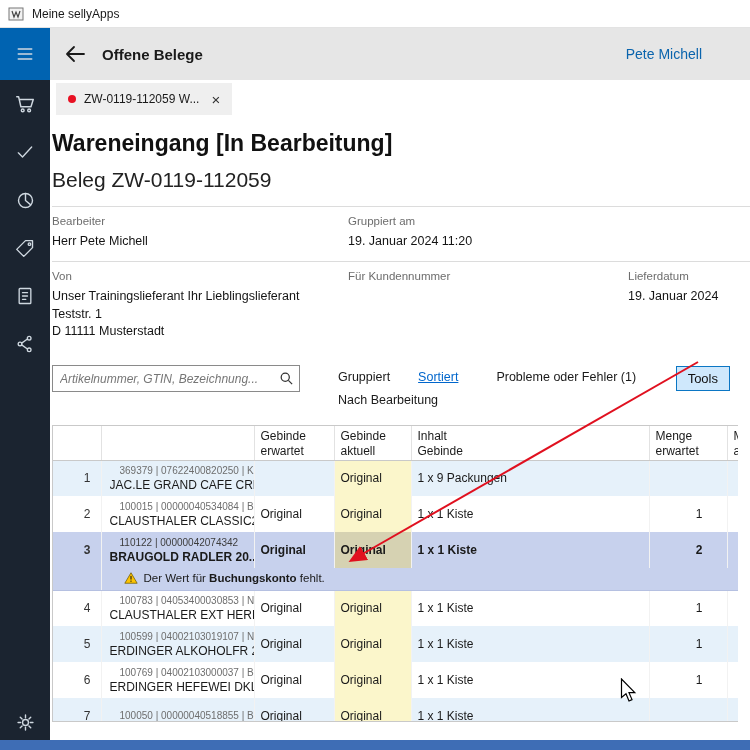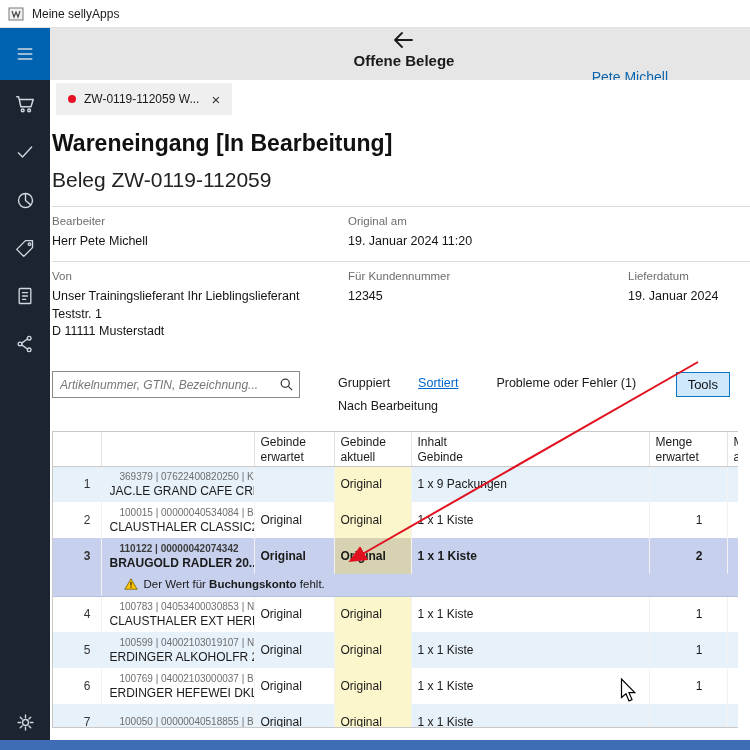--- a/index.html
+++ b/index.html
@@ -20,42 +20,42 @@
   .sidebar { width:50px; background:#1b2430; display:flex; flex-direction:column; flex-shrink:0; }
   .nav-item { height:48px; display:flex; align-items:center; justify-content:center; cursor:pointer; }
   .nav-item.menu { height:52px; background:#0063b1; }
   .nav-item.settings { margin-top:auto; margin-bottom:4px; }
   .nav-item svg { stroke:#cfd8e0; fill:none; stroke-width:1.6; stroke-linecap:round; stroke-linejoin:round; }
 
   
   .content { width:700px; display:flex; flex-direction:column; background:#fff; }
 
   
-  .appbar { height:52px; background:#e6e6e6; display:flex; align-items:center; flex-shrink:0;flex-direction:column; }
+  .appbar { height:52px; background:#e6e6e6; display:flex; align-items:center; flex-shrink:0; }
   .back-btn { width:36px; height:36px; margin-left:8px; background:transparent; border:none; display:flex; align-items:center; justify-content:center; cursor:pointer; }
   .appbar h2 { font-size:15px; font-weight:700; color:#1a1a1a; margin-left:8px; }
-  .user-link { margin-left:auto; margin-right:82px; font-size:14px; color:#0a64ad; cursor:pointer; }
+  .user-link { margin-left:auto; margin-right:48px; font-size:14px; color:#0a64ad; cursor:pointer; }
 
   
   .tabbar { height:38px; background:#fff; display:flex; align-items:flex-end; flex-shrink:0; }
   .tab { height:32px; margin-left:6px; margin-bottom:3px; background:#efefef; display:flex; align-items:center; padding:0 12px; font-size:12px; color:#1a1a1a; cursor:pointer; }
   .tab .dot { width:8px; height:8px; border-radius:50%; background:#e81123; margin-right:8px; flex-shrink:0; }
   .tab .tab-close { margin-left:12px; font-size:15px; color:#333; cursor:pointer; line-height:1; }
 
   
   .main { flex:1; padding:12px 0 0 2px; overflow:hidden; position:relative; }
   h1 { font-size:23px; font-weight:700; color:#111; margin-bottom:11px; }
   .subtitle { font-size:21px; color:#222; margin-bottom:14px; }
 
   .info-row { display:grid; grid-template-columns:296px 280px 110px; border-top:1px solid #dcdcdc; padding:8px 0 10px; }
   .fld-label { font-size:11.5px; color:#6d6d6d; margin-bottom:6px; }
   .fld-value { font-size:12.5px; color:#141414; line-height:1.42; white-space:nowrap; overflow:hidden; }
 
   
-  .toolbar { display:flex; align-items:flex-start; margin-top:20px; height:48px; }
+  .toolbar { display:flex; align-items:flex-start; margin-top:14px; height:48px; }
   .search { width:248px; height:27px; border:1px solid #8a8a8a; background:#fff; display:flex; align-items:center; flex-shrink:0; }
   .search input { flex:1; border:none; outline:none; font-size:12px; padding:0 4px 0 7px; font-family:"Liberation Sans", sans-serif; min-width:0; }
   .search input::placeholder { font-style:italic; color:#767676; }
   .search .mag { width:26px; display:flex; align-items:center; justify-content:center; cursor:pointer; }
   .sortgroup { margin-left:38px; font-size:12.5px; color:#1a1a1a; }
   .sortgroup .line1 { display:flex; gap:28px; padding-top:5px; }
   .sortgroup .line1 span { cursor:pointer; }
   .sortgroup .active-link { color:#0066cc; text-decoration:underline; }
   .sortgroup .line2 { margin-top:9px; cursor:pointer; }
   .problems { margin-left:38px; font-size:12.5px; color:#1a1a1a; padding-top:5px; cursor:pointer; }
@@ -65,21 +65,21 @@
   .table-viewport { width:686px; height:297px; margin-top:12px; overflow:hidden; border:1px solid #c9c9c9; border-right:none; }
   table { table-layout:fixed; border-collapse:collapse; width:714px; }
   th { font-size:12px; font-weight:400; color:#1a1a1a; text-align:left; vertical-align:top; padding:3px 0 0 6px; height:34px; background:#fff; border-right:1px solid #e2e2e2; border-bottom:1px solid #c9c9c9; line-height:1.25; }
   th .wrap-narrow { display:block; max-width:56px; }
   td { height:36px; vertical-align:middle; border-right:1px solid rgba(0,0,0,0.05); font-size:12px; color:#1a1a1a; overflow:hidden; }
   tr.zebra td { background:#e6f1fa; }
   tr.plain td { background:#ffffff; }
   tr.sel td { background:#c7d1ed; font-weight:700; }
   td.num { text-align:right; padding-right:10px; color:#333; }
   td.article .meta { font-size:10px; color:#6e6e6e; margin-left:18px; white-space:nowrap; overflow:hidden; }
-  tr.sel td.article .meta { color:#3c3c3c; font-weight:700; }
+  tr.sel td.article .meta { color:#3c3c3c; font-weight:400; }
   td.article .pname { font-size:12px; margin-left:8px; margin-top:2px; white-space:nowrap; overflow:hidden; }
   td.erw, td.akt, td.inh { padding-left:6px; white-space:nowrap; }
   td.akt.yellow { background:#fbf6cb; }
   tr.zebra td.akt.yellow { background:#fbf6cb; }
   tr.sel td.akt.yellow { background:#d6d2b2; }
   td.mng { text-align:right; padding-right:24px; }
   tr.warnrow td { height:22px; background:#c7d1ed; font-weight:400; border-bottom:1px solid #b5c0e1; }
   .warncell { font-size:11.5px; color:#1a1a1a; padding-left:22px; white-space:nowrap; }
   .warncell .warnicon { display:inline-block; vertical-align:-2px; margin-right:6px; }
 
@@ -182,35 +182,34 @@
       <main class="main">
         <h1>Wareneingang [In Bearbeitung]</h1>
         <div class="subtitle">Beleg ZW-0119-112059</div>
 
         <section class="info-row">
           <div>
             <div class="fld-label">Bearbeiter</div>
             <div class="fld-value">Herr Pete Michell</div>
           </div>
           <div>
-            <div class="fld-label">Original am</div>
+            <div class="fld-label">Gruppiert am</div>
             <div class="fld-value">19. Januar 2024 11:20</div>
           </div>
         </section>
 
         <section class="info-row">
           <div>
             <div class="fld-label">Von</div>
             <div class="fld-value">Unser Trainingslieferant Ihr Lieblingslieferant</div>
             <div class="fld-value">Teststr. 1</div>
             <div class="fld-value">D 11111 Musterstadt</div>
           </div>
           <div>
             <div class="fld-label">Für Kundennummer</div>
-            <div class="fld-value">12345</div>
           </div>
           <div>
             <div class="fld-label">Lieferdatum</div>
             <div class="fld-value">19. Januar 2024</div>
           </div>
         </section>
 
         <div class="toolbar">
           <div class="search">
             <input type="text" placeholder="Artikelnummer, GTIN, Bezeichnung..." style="">

